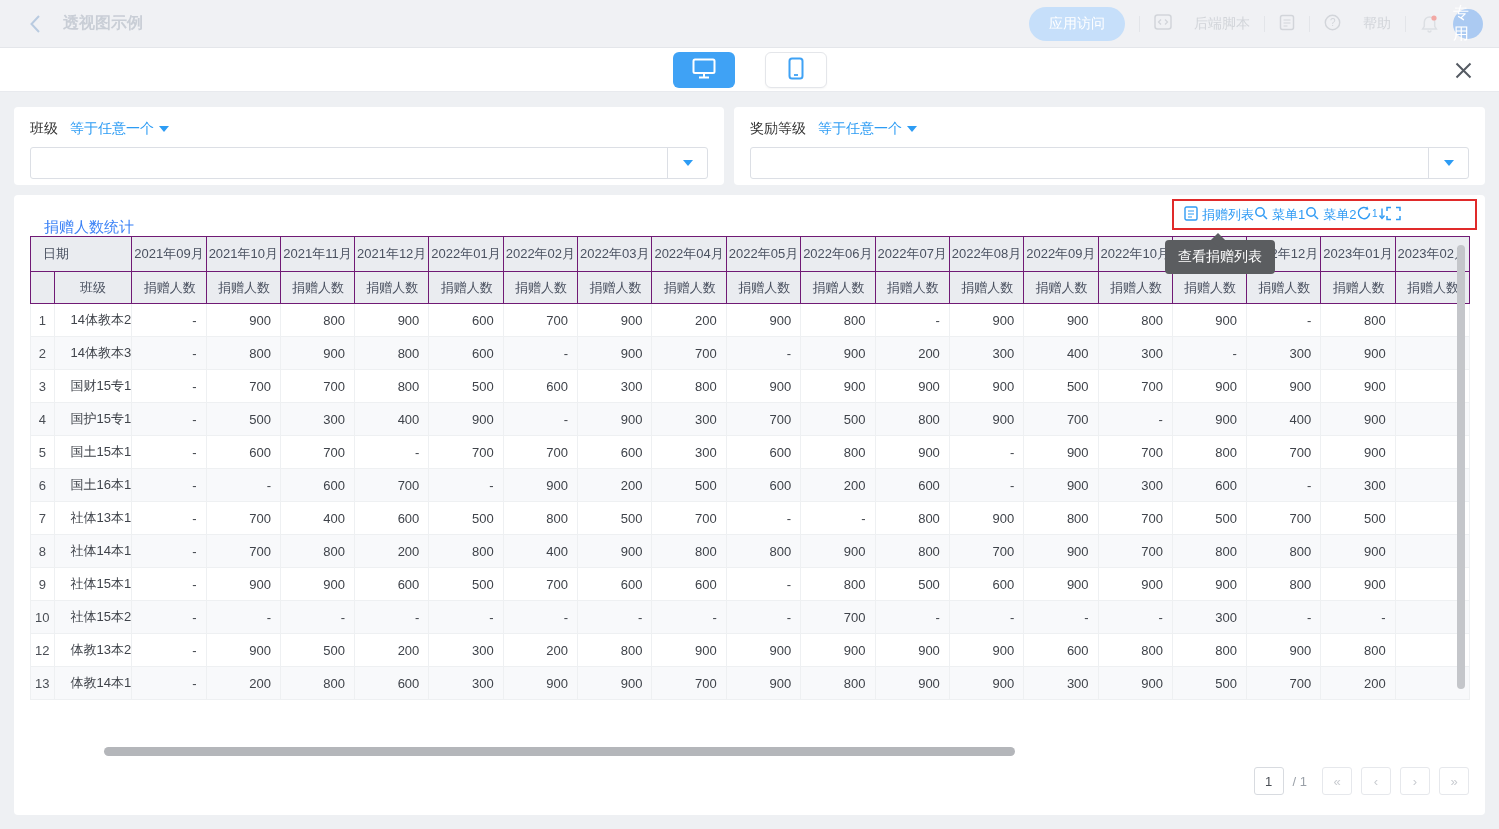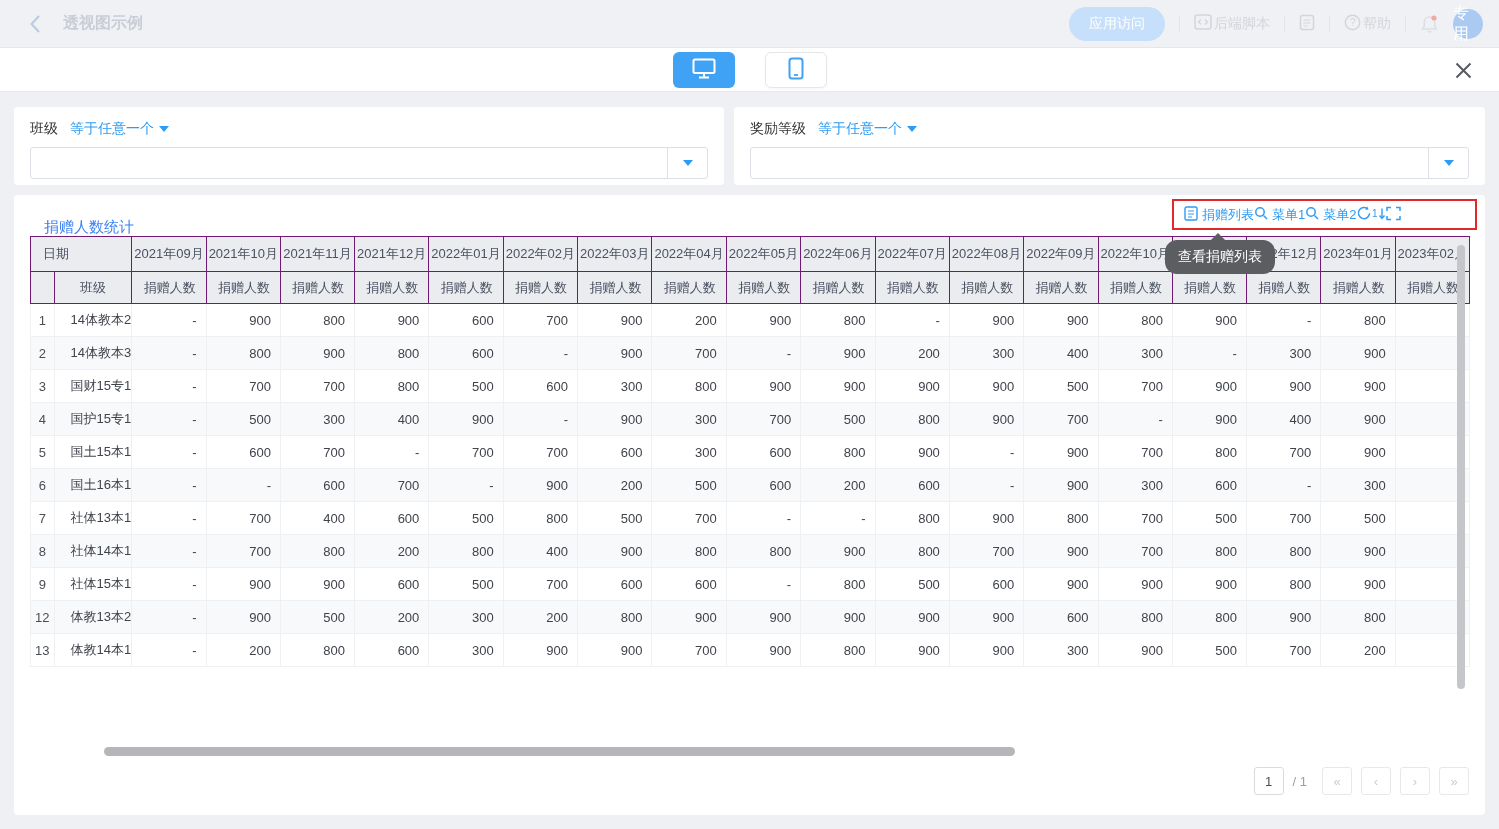--- a/index.html
+++ b/index.html
@@ -15,21 +15,21 @@
     display:flex; align-items:center;
   }
   .back { margin-left:28px; display:flex; align-items:center; cursor:pointer; }
   .tb-title { margin-left:22px; font-size:16px; color:#c9ced6;font-weight:bold; }
   .tb-right { margin-left:auto; display:flex; align-items:center; gap:14px; padding-right:16px; }
   .pill {
     background:#c6dffa; color:#fff; border:none; border-radius:17px;
     font-size:14px; padding:8px 20px; font-family:inherit; cursor:pointer;
   }
   .vdiv { width:1px; height:16px; background:#e3e5e9; }
-  .tb-item { display:flex; align-items:center; gap:2px; color:#d2d5da; font-size:14px; cursor:pointer; }
+  .tb-item { display:flex; align-items:center; gap:22px; color:#d2d5da; font-size:14px; cursor:pointer; }
   .badge {
     width:30px; height:30px; border-radius:50%; background:#abcaf2; color:#fff;
     font-size:16px; display:flex; align-items:center; justify-content:center; cursor:pointer;
   }
   .bell { position:relative; display:flex; cursor:pointer; }
   
   .device-band {
     position:absolute; top:48px; left:0; width:1499px; height:44px;
     background:#fff; border-bottom:1px solid #e8eaee;
   }
@@ -68,21 +68,21 @@
   
   .main-card { position:absolute; top:195px; left:14px; width:1471px; height:620px; background:#fff; border-radius:4px; }
   .panel-title { position:absolute; left:30px; top:23px; font-size:15px; font-weight:normal; color:#3b82f6; }
   .toolbar {
     position:absolute; top:4px; left:1158px; width:305px; height:31px;
     border:2px solid #e02a2a; display:flex; align-items:center; padding:0 10px;
   }
   .tlink { display:flex; align-items:center; gap:4px; color:#2f9bf4; font-size:13px; cursor:pointer; text-decoration:none; }
   .tooltip {
     position:absolute; left:1151px; top:45px; z-index:6;
-    background:#5b5d60; color:#fff; font-size:14px; padding:8px 13px; border-radius:12px; white-space:nowrap;
+    background:#5b5d60; color:#fff; font-size:14px; padding:8px 13px; border-radius:4px; white-space:nowrap;
   }
   .tooltip::before {
     content:""; position:absolute; top:-5px; left:48px; width:10px; height:10px;
     background:#5b5d60; transform:rotate(45deg);
   }
   
   .table-wrap { position:absolute; left:16px; top:41px; width:1440px; height:512px; overflow:hidden; }
   table { border-collapse:collapse; table-layout:fixed; }
   thead th {
     background:#eaecf0; color:#4a5160; font-weight:normal; font-size:13px;
@@ -550,20 +550,42 @@
             <td class="c-val">500</td>
             <td class="c-val">600</td>
             <td class="c-val">900</td>
             <td class="c-val">900</td>
             <td class="c-val">900</td>
             <td class="c-val">800</td>
             <td class="c-val">900</td>
             <td class="c-val"></td>
           </tr>
           <tr>
+            <td class="c-idx">10</td>
+            <td class="c-class">社体15本2</td>
+            <td class="c-val">-</td>
+            <td class="c-val">-</td>
+            <td class="c-val">-</td>
+            <td class="c-val">-</td>
+            <td class="c-val">-</td>
+            <td class="c-val">-</td>
+            <td class="c-val">-</td>
+            <td class="c-val">-</td>
+            <td class="c-val">-</td>
+            <td class="c-val">700</td>
+            <td class="c-val">-</td>
+            <td class="c-val">-</td>
+            <td class="c-val">-</td>
+            <td class="c-val">-</td>
+            <td class="c-val">300</td>
+            <td class="c-val">-</td>
+            <td class="c-val">-</td>
+            <td class="c-val"></td>
+          </tr>
+          <tr>
             <td class="c-idx">12</td>
             <td class="c-class">体教13本2</td>
             <td class="c-val">-</td>
             <td class="c-val">900</td>
             <td class="c-val">500</td>
             <td class="c-val">200</td>
             <td class="c-val">300</td>
             <td class="c-val">200</td>
             <td class="c-val">800</td>
             <td class="c-val">900</td>

